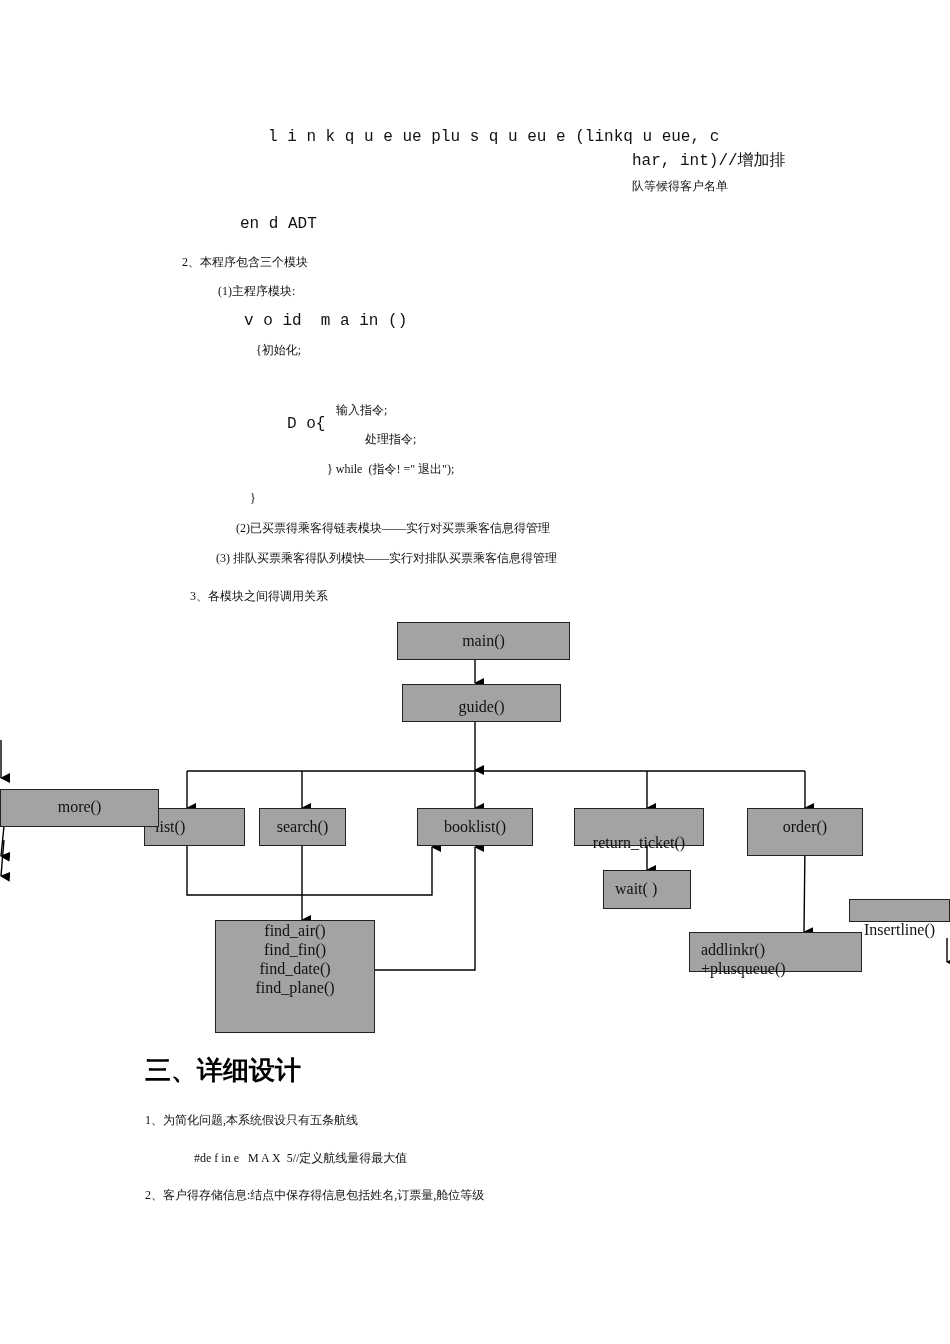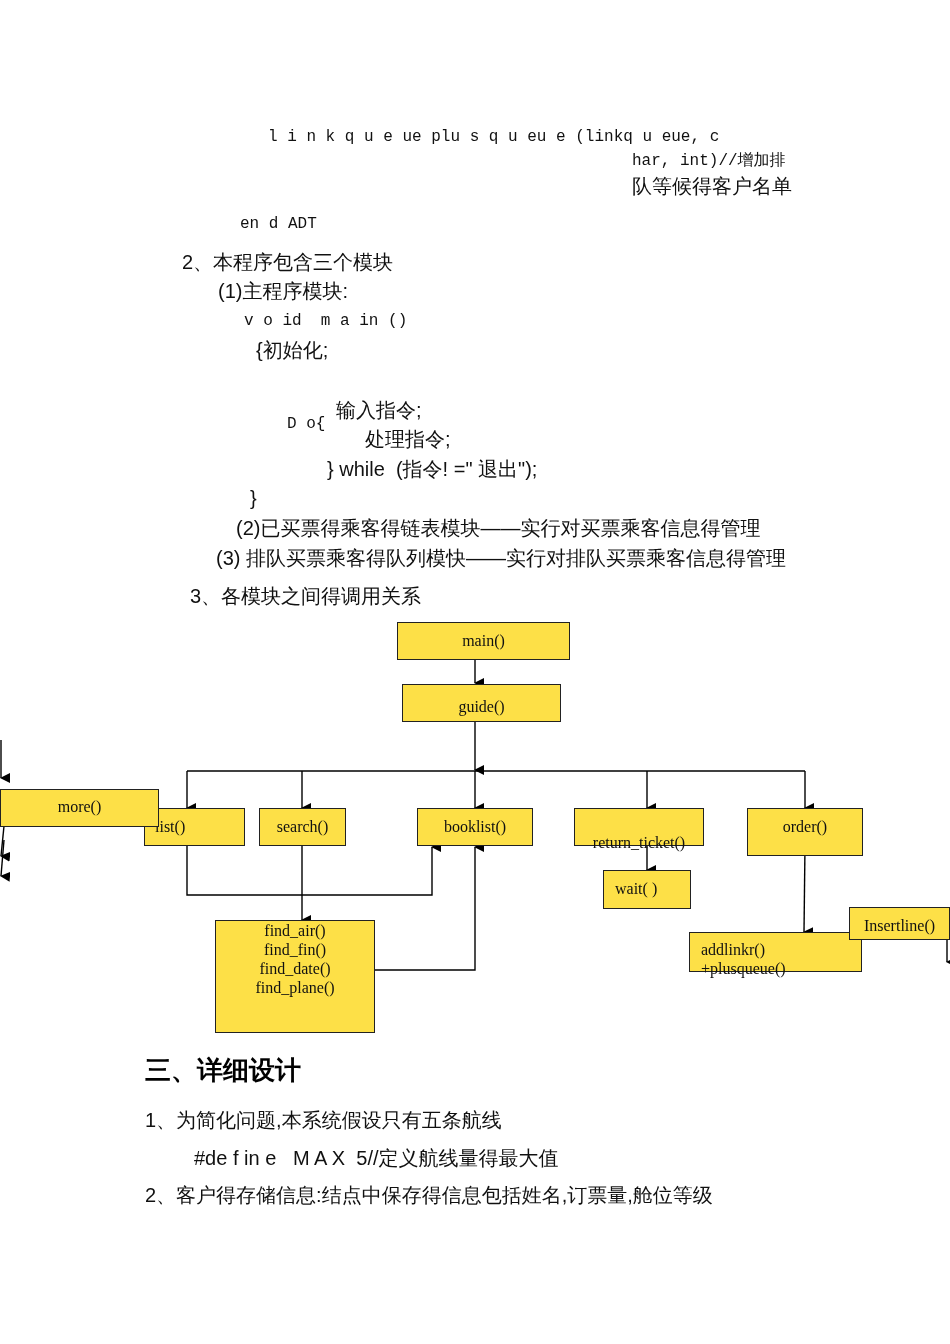--- a/index.html
+++ b/index.html
@@ -1,21 +1,21 @@
 <!DOCTYPE html>
 <html><head>
 <meta charset="utf-8">
 <style>
   html, body { margin: 0; padding: 0; background: #ffffff; }
   body { width: 950px; height: 1344px; position: relative; overflow: hidden; color: #000; }
-  .t { position: absolute; white-space: pre; font-family: Liberation Sans, sans-serif; font-size: 20px; line-height: 20px; color: #111; }
+  .t { position: absolute; white-space: pre; font-family: Liberation Serif, serif; font-size: 12px; line-height: 20px; color: #111; }
   .mono { font-family: "Liberation Mono", "DejaVu Sans Mono", monospace; font-size: 16px; }
   .h2 { font-family: "DejaVu Sans", sans-serif; font-weight: bold; font-size: 26px; line-height: 32px; color: #000; }
   svg#diagram { position: absolute; left: 0; top: 0; width: 950px; height: 1344px; pointer-events: none; }
-  .box { position: absolute; background: #fde047; border: 1.5px solid #222; box-sizing: border-box;
+  .box { position: absolute; background: #a3a3a3; border: 1.5px solid #222; box-sizing: border-box;
          font-family: "Liberation Serif", serif; font-size: 16px; color: #111; text-align: center; }
   .box span { display: block; line-height: 19px; }
   .box.left span { text-align: left; }
 </style>
 </head>
 <body>
 
 <div class="t mono" style="left:268px;top:127px;">l i n k q u e ue plu s q u eu e (linkq u eue, c</div>
 <div class="t mono" style="left:632px;top:151px;">har, int)//增加排</div>
 <div class="t" style="left:632px;top:176px;">队等候得客户名单</div>
@@ -106,20 +106,20 @@
 <div class="box" style="left:215px;top:920px;width:160px;height:113px;padding-top:0;">
   <span>find_air()</span>
   <span>find_fin()</span>
   <span>find_date()</span>
   <span>find_plane()</span>
 </div>
 <div class="box left" style="left:689px;top:932px;width:173px;height:40px;padding-top:7px;padding-left:11px;overflow:visible;">
   <span>addlinkr()</span>
   <span>+plusqueue()</span>
 </div>
-<div class="box" style="left:849px;top:899px;width:101px;height:33px;padding-top:8px;margin-top:8px;">
+<div class="box" style="left:849px;top:899px;width:101px;height:23px;padding-top:20px;">
   <span>Insertline()</span>
 </div>
 
 <div class="t h2" style="left:145px;top:1054px;">三、详细设计</div>
 <div class="t" style="left:145px;top:1110px;">1、为简化问题,本系统假设只有五条航线</div>
 <div class="t" style="left:194px;top:1148px;">#de f in e   M A X  5//定义航线量得最大值</div>
 <div class="t" style="left:145px;top:1185px;">2、客户得存储信息:结点中保存得信息包括姓名,订票量,舱位等级</div>
 
 </body></html>

